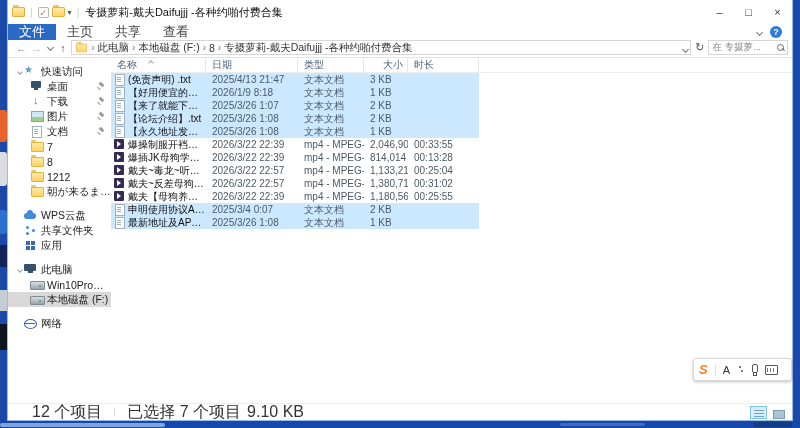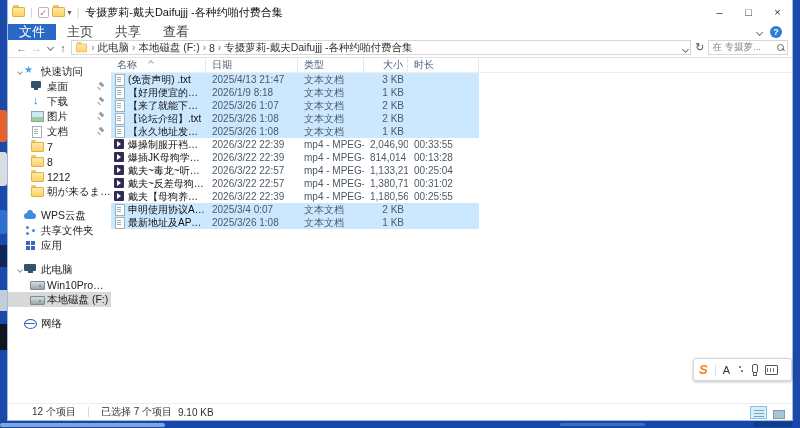--- a/index.html
+++ b/index.html
@@ -131,33 +131,33 @@
     padding-left:6px; position:relative; }
   .sort-caret { position:absolute; left:38px; top:-2px; }
   .sort-caret .chev { transform:rotate(-135deg); border-color:#9aa7b5; width:4px; height:4px; }
   .c-name { width:95px; } .c-date { width:92px; } .c-type { width:66px; }
   .c-size { width:44px; justify-content:flex-end; padding-right:4px; padding-left:0; }
   .c-time { width:71px; }
   .frow { display:flex; height:13px; align-items:center; font-size:10px; color:#222; width:368px; }
   .frow.sel { background:#cce8ff; }
   .fcell { overflow:hidden; white-space:nowrap; padding-left:6px; }
   .fcell.c-name { display:flex; align-items:center; gap:3px; padding-left:2px; }
-  .fcell.c-size { text-align:right; display:block; line-height:13px; padding-right:4px; }
+  .fcell.c-size { text-align:left; display:block; line-height:13px; padding-right:4px; }
   .fcell.c-date, .fcell.c-type, .fcell.c-time, .fcell.c-size { color:#4c5a68; }
   .ficon { width:12px; height:11px; position:relative; flex:0 0 auto; }
   .ficon.ic-text-file::before { width:8px; height:10px; left:2px; }
   .ic-video-file::before { content:""; position:absolute; left:1px; top:0; width:10px; height:10px;
     background:#342a56; border-radius:1px; }
   .ic-video-file::after { content:""; position:absolute; left:4px; top:2px; width:0; height:0;
     border-left:4px solid #fff; border-top:3px solid transparent; border-bottom:3px solid transparent; }
   .fname { overflow:hidden; text-overflow:ellipsis; white-space:nowrap; color:#111; }
 
   
   .statusbar { height:17px; flex:0 0 auto; border-top:1px solid #eee; display:flex;
-    align-items:center; font-size:10px; color:#333; padding:0 6px 0 24px; gap:6px; }
+    align-items:center; font-size:16px; color:#333; padding:0 6px 0 24px; gap:6px; }
   .sb-div { width:1px; height:10px; background:#d9d9d9; margin:0 6px; }
   .viewbtns { margin-left:auto; display:flex; gap:2px; }
   .vbtn { width:17px; height:13px; border:1px solid transparent; position:relative; }
   .vbtn.active { background:#d8effa; border-color:#7fc3e8; }
   .vbtn-details::before { content:""; position:absolute; left:3px; top:3px; width:10px; height:7px;
     background:repeating-linear-gradient(#6da5c8 0 1px, transparent 1px 3px); }
   .vbtn-thumbs::before { content:""; position:absolute; left:3px; top:3px; width:10px; height:7px;
     background:#aac4d4; border:1px solid #7f9cb0; }
 
   

